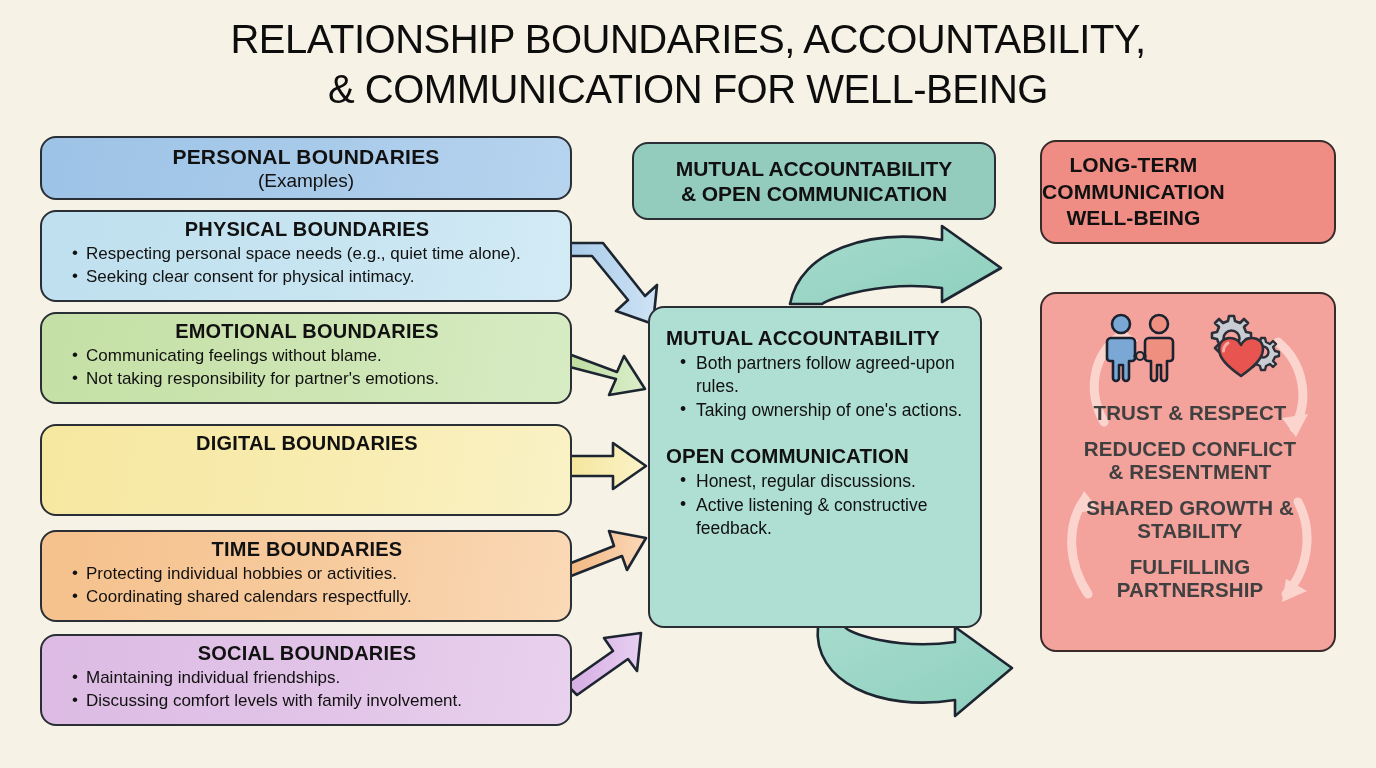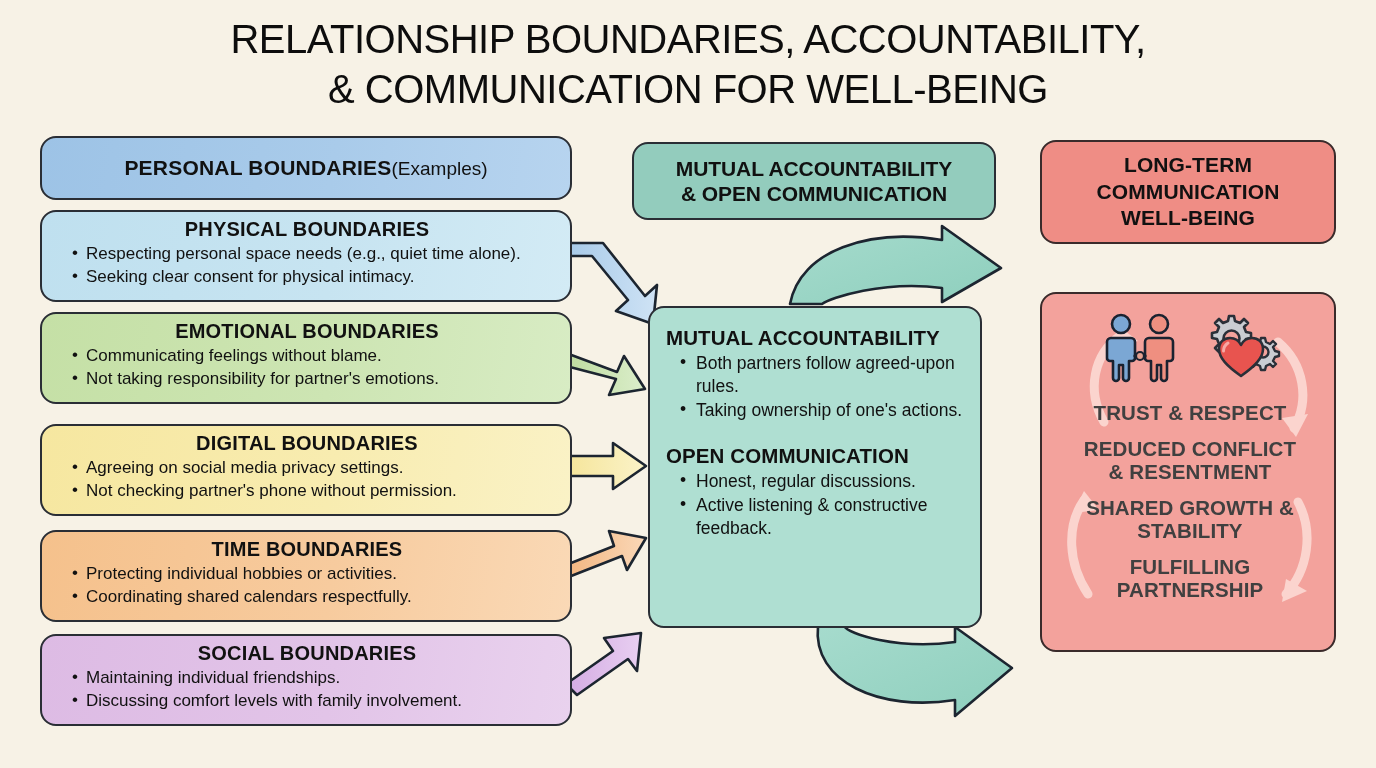--- a/index.html
+++ b/index.html
@@ -49,20 +49,21 @@
     position: absolute;
     box-sizing: border-box;
     border: 2.5px solid #2a2e35;
     border-radius: 16px;
     color: #111;
   }
 
   
   .col-head {
     display: flex;
+    flex-direction: column;
     align-items: center;
     justify-content: center;
     text-align: center;
   }
   .col-head .h1 {
     font-weight: bold;
     font-size: 21px;
     letter-spacing: 0.2px;
   }
   .col-head .h2 {
@@ -153,21 +154,21 @@
     position: absolute;
     left: 0;
     top: -1px;
   }
 
   
   .box-right-head {
     left: 1040px; top: 140px; width: 296px; height: 104px;
     background: #ef8d85;
     border-color: #3a2b2b;
-    display: flex; align-items: center; justify-content: center; text-align: center;
+    display: flex; align-items: center; justify-content: flex-start; text-align: center;
   }
   .box-right-head .h1 {
     font-weight: bold;
     font-size: 21px;
     line-height: 1.26;
     letter-spacing: 0.1px;
   }
 
   .box-right-body {
     left: 1040px; top: 292px; width: 296px; height: 360px;
@@ -290,24 +291,20 @@
   <div class="card box-physical bnd">
     <div class="bnd-title">PHYSICAL BOUNDARIES</div>
     <ul>
       <li>Respecting personal space needs (e.g., quiet time alone).</li>
       <li>Seeking clear consent for physical intimacy.</li>
     </ul>
   </div>
 
   <div class="card box-digital bnd">
     <div class="bnd-title">DIGITAL BOUNDARIES</div>
-    <ul>
-      <li>Agreeing on social media privacy settings.</li>
-      <li>Not checking partner's phone without permission.</li>
-    </ul>
   </div>
 
   <div class="card box-time bnd">
     <div class="bnd-title">TIME BOUNDARIES</div>
     <ul>
       <li>Protecting individual hobbies or activities.</li>
       <li>Coordinating shared calendars respectfully.</li>
     </ul>
   </div>
 

